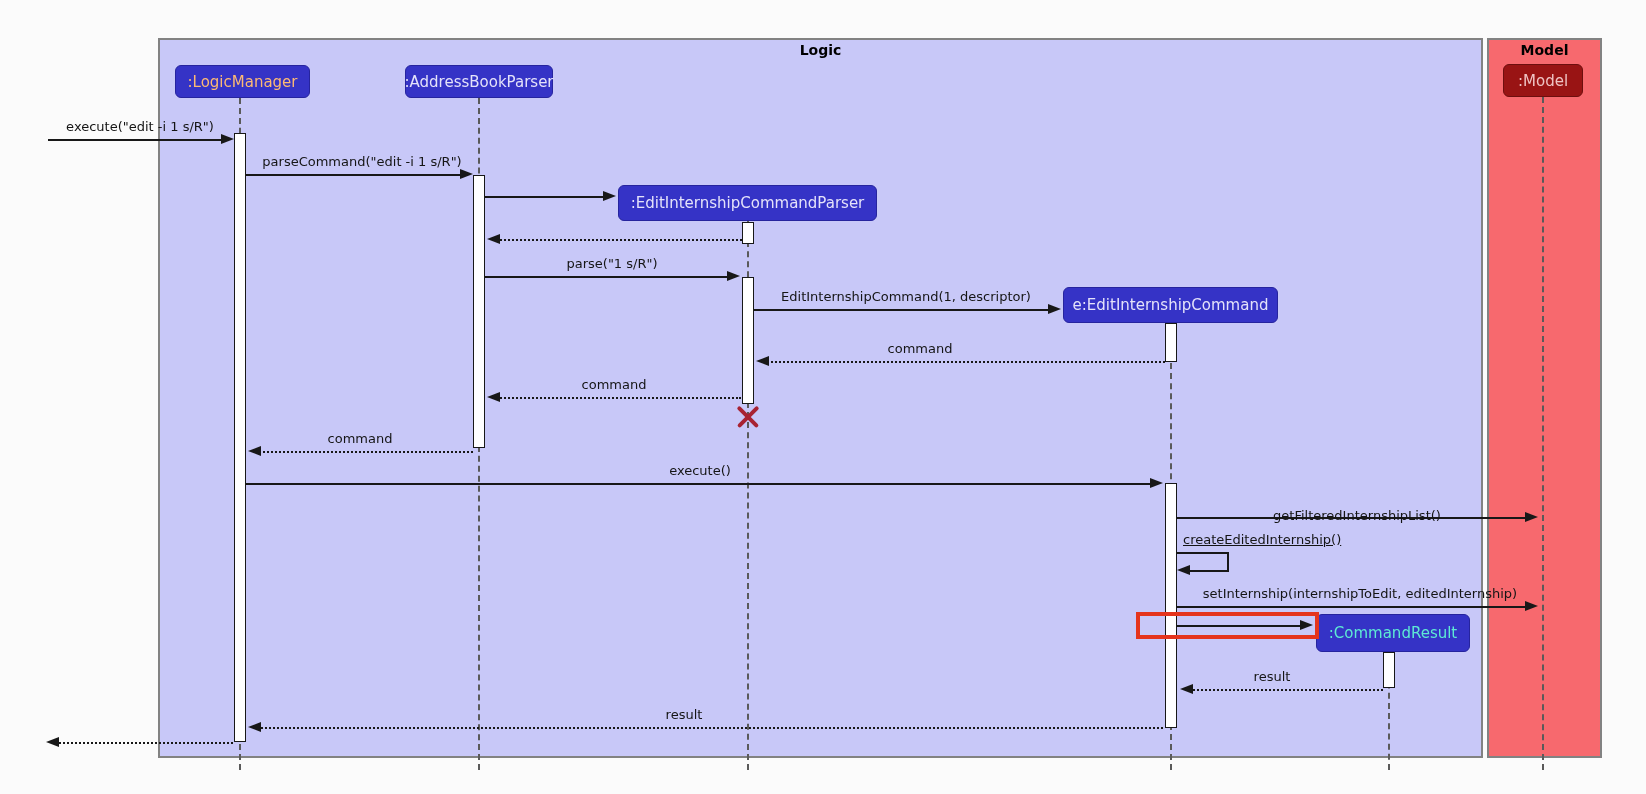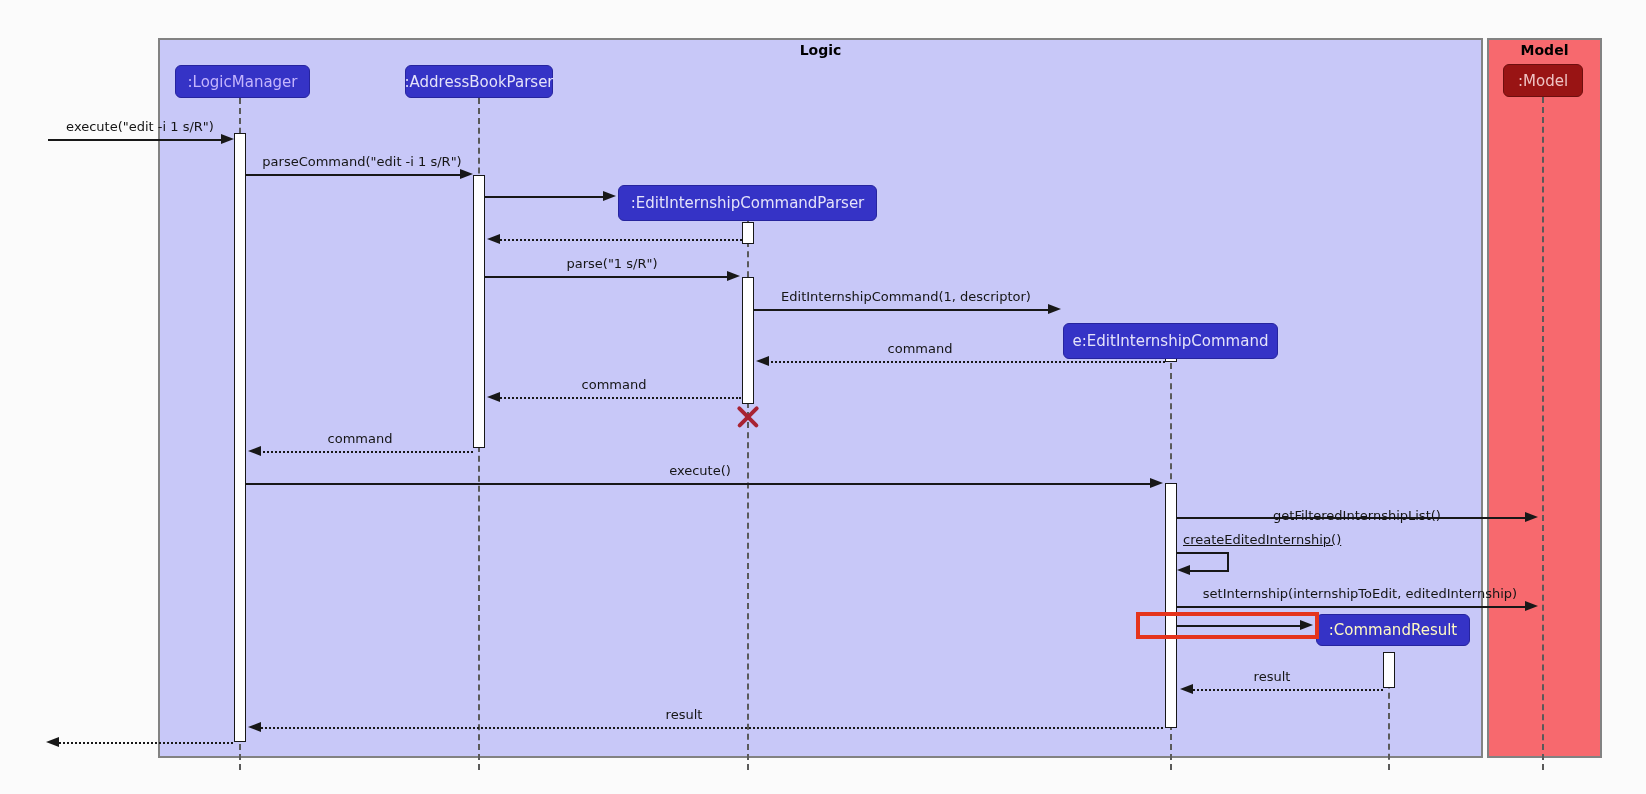--- a/index.html
+++ b/index.html
@@ -82,24 +82,24 @@
     <div class="msg-line" style="position: absolute; left: 258px; top: 727px; width: 905px; border-top: 2px dotted rgb(24, 24, 24);"></div>
     <div class="msg-head" style="position: absolute; top: 722px; border-top: 5.5px solid transparent; border-bottom: 5.5px solid transparent; left: 248px; border-right: 13px solid rgb(24, 24, 24);"></div>
     <div class="msg-label" style="position: absolute; left: 684px; top: 707px; transform: translateX(-50%);">result</div>
     <div class="msg-line" style="position: absolute; left: 56px; top: 742px; width: 177px; border-top: 2px dotted rgb(24, 24, 24);"></div>
     <div class="msg-head" style="position: absolute; top: 737px; border-top: 5.5px solid transparent; border-bottom: 5.5px solid transparent; left: 46px; border-right: 13px solid rgb(24, 24, 24);"></div>
     <div class="msg-line" style="position: absolute; left: 1177px; top: 552px; width: 52px; border-top: 2px solid rgb(24, 24, 24);"></div>
     <div class="msg-line" style="position: absolute; left: 1227px; top: 553px; width: 0px; height: 18px; border-left: 2px solid rgb(24, 24, 24);"></div>
     <div class="msg-line" style="position: absolute; left: 1187px; top: 570px; width: 42px; border-top: 2px solid rgb(24, 24, 24);"></div>
     <div class="msg-head" style="position: absolute; left: 1177px; top: 565px; border-top: 5.5px solid transparent; border-bottom: 5.5px solid transparent; border-right: 13px solid rgb(24, 24, 24);"></div>
     <div class="msg-label" style="position: absolute; left: 1183px; top: 532px; text-decoration: underline;">createEditedInternship()</div>
-    <div class="participant" style="position: absolute; left: 175px; top: 65px; width: 135px; height: 33px; background: rgb(53, 51, 198); border: 1.5px solid rgb(38, 36, 158); color: #c4b5fd;">:LogicManager</div>
+    <div class="participant" style="position: absolute; left: 175px; top: 65px; width: 135px; height: 33px; background: rgb(53, 51, 198); border: 1.5px solid rgb(38, 36, 158); color: #fdba74;">:LogicManager</div>
     <div class="participant" style="position: absolute; left: 405px; top: 65px; width: 148px; height: 33px; background: rgb(53, 51, 198); border: 1.5px solid rgb(38, 36, 158); color: rgb(228, 226, 250);">:AddressBookParser</div>
     <div class="participant" style="position: absolute; left: 618px; top: 185px; width: 259px; height: 36px; background: rgb(53, 51, 198); border: 1.5px solid rgb(38, 36, 158); color: rgb(228, 226, 250);">:EditInternshipCommandParser</div>
-    <div class="participant" style="position: absolute; left: 1063px; top: 287px; width: 215px; height: 36px; background: rgb(53, 51, 198); border: 1.5px solid rgb(38, 36, 158); color: rgb(228, 226, 250); margin-top: 36px;">e:EditInternshipCommand</div>
-    <div class="participant" style="position: absolute; left: 1316px; top: 614px; width: 154px; height: 32px; background: rgb(53, 51, 198); border: 1.5px solid rgb(38, 36, 158); color: #fef9c3;">:CommandResult</div>
+    <div class="participant" style="position: absolute; left: 1063px; top: 287px; width: 215px; height: 36px; background: rgb(53, 51, 198); border: 1.5px solid rgb(38, 36, 158); color: rgb(228, 226, 250);">e:EditInternshipCommand</div>
+    <div class="participant" style="position: absolute; left: 1316px; top: 614px; width: 154px; height: 38px; background: rgb(53, 51, 198); border: 1.5px solid rgb(38, 36, 158); color: #5eead4;">:CommandResult</div>
     <div class="participant" style="position: absolute; left: 1503px; top: 64px; width: 80px; height: 33px; background: rgb(153, 20, 20); border: 1.5px solid rgb(110, 14, 14); color: rgb(239, 196, 196);">:Model</div>
     <div style="position: absolute; left: 734px; top: 403px; width: 28px; height: 28px; z-index: 4;">
       <div class="xbar" style="position: absolute; background: rgb(168, 35, 51); transform: rotate(45deg);"></div>
       <div class="xbar" style="position: absolute; background: rgb(168, 35, 51); transform: rotate(-45deg);"></div>
     </div>
     <div class="highlight" style="position: absolute; left: 1136px; top: 612px; width: 183px; height: 27px; border: 4px solid rgb(229, 52, 29);"></div>
   </div>
 
 </body></html>

